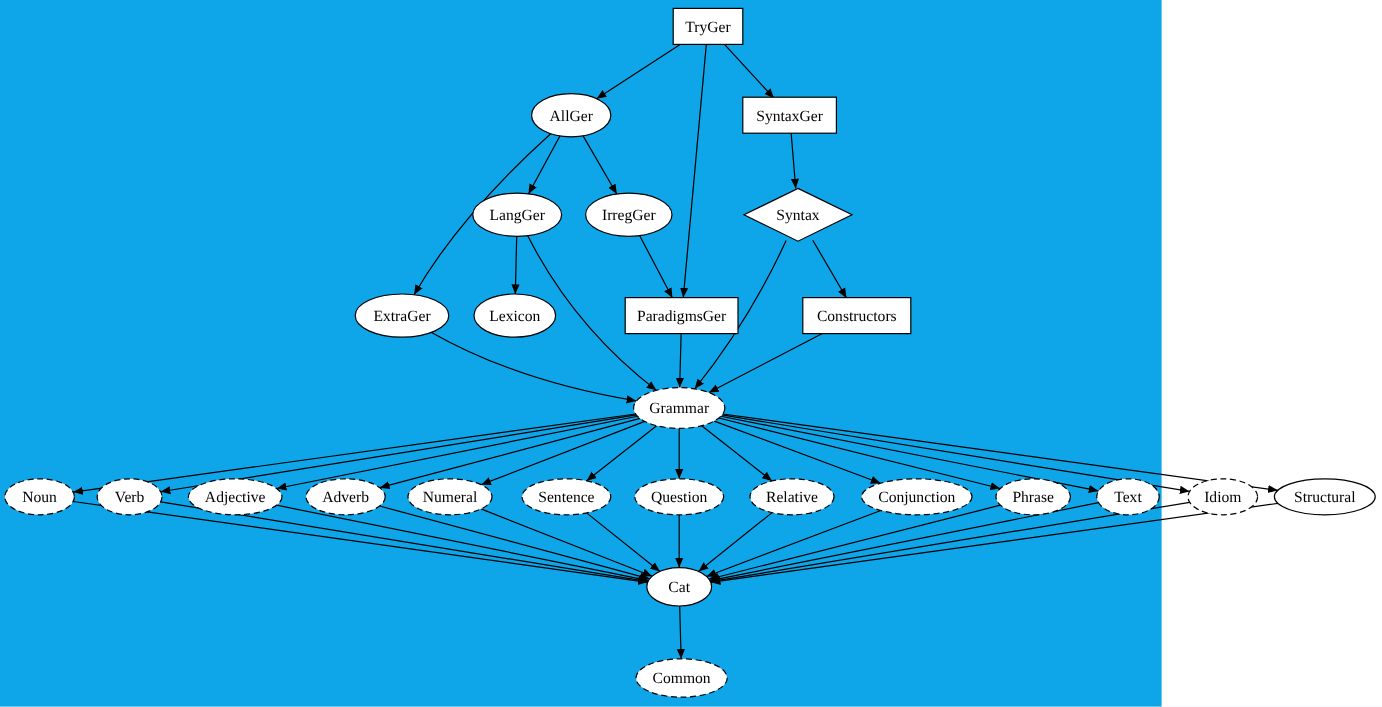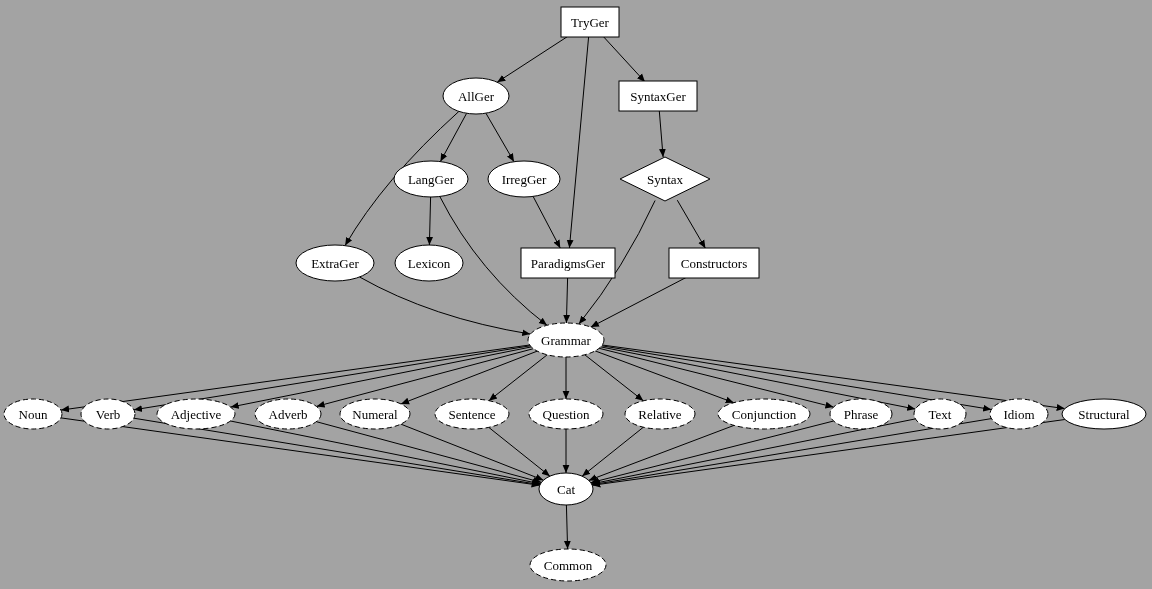--- a/index.html
+++ b/index.html
@@ -1,24 +1,24 @@
 <!DOCTYPE html>
 <html><head>
 <meta charset="utf-8">
 <style>
   html, body {
     margin: 0;
     padding: 0;
     background: #ffffff;
   }
   .canvas {
-    width: 1152px;
+    width: 968px;
     height: 589px;
     position: relative;
-    background: #a3a3a3;
+    background: #0ea5e9;
   }
   svg { display: block; }
   .edge {
     fill: none;
     stroke: #000000;
     stroke-width: 1;
   }
   .node-shape {
     fill: #ffffff;
     stroke: #000000;

